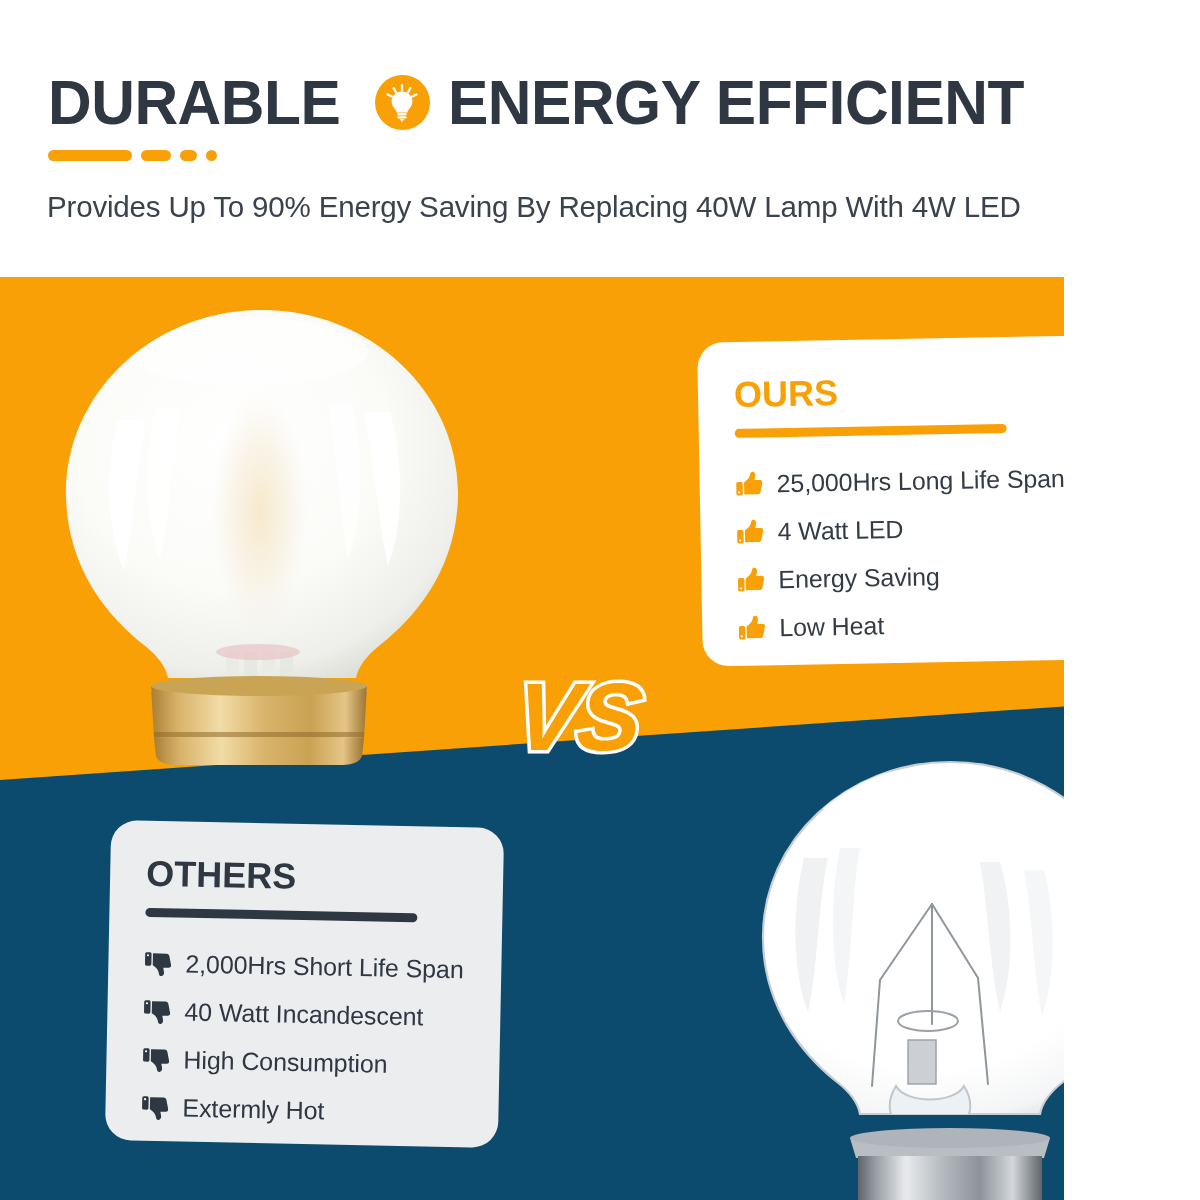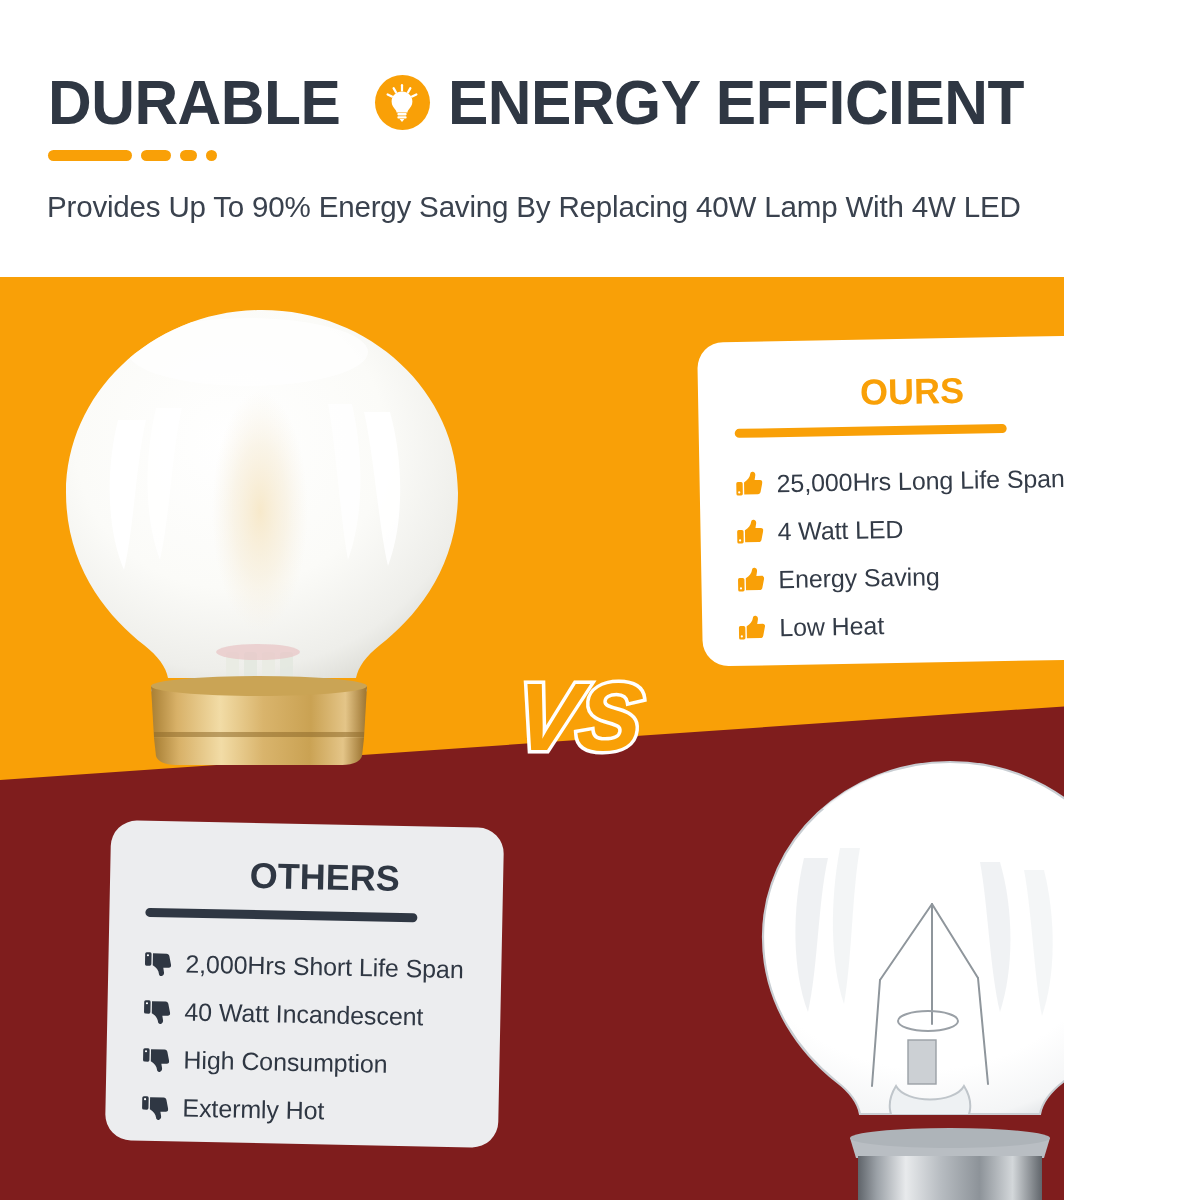--- a/index.html
+++ b/index.html
@@ -12,23 +12,22 @@
     height: 1200px;
     font-family: "Liberation Sans", sans-serif;
     overflow: hidden;
     position: relative;
   }
 
   #stage {
     position: relative;
     width: 1064px;
     height: 1200px;
-    background: #7f1d1d;
+    background: #0c4a6e;
     overflow: hidden;
-    text-align: center;
   }
 
   
   .header {
     position: absolute;
     left: 0; top: 0;
     width: 1200px;
     height: 277px;
     background: #ffffff;
   }

